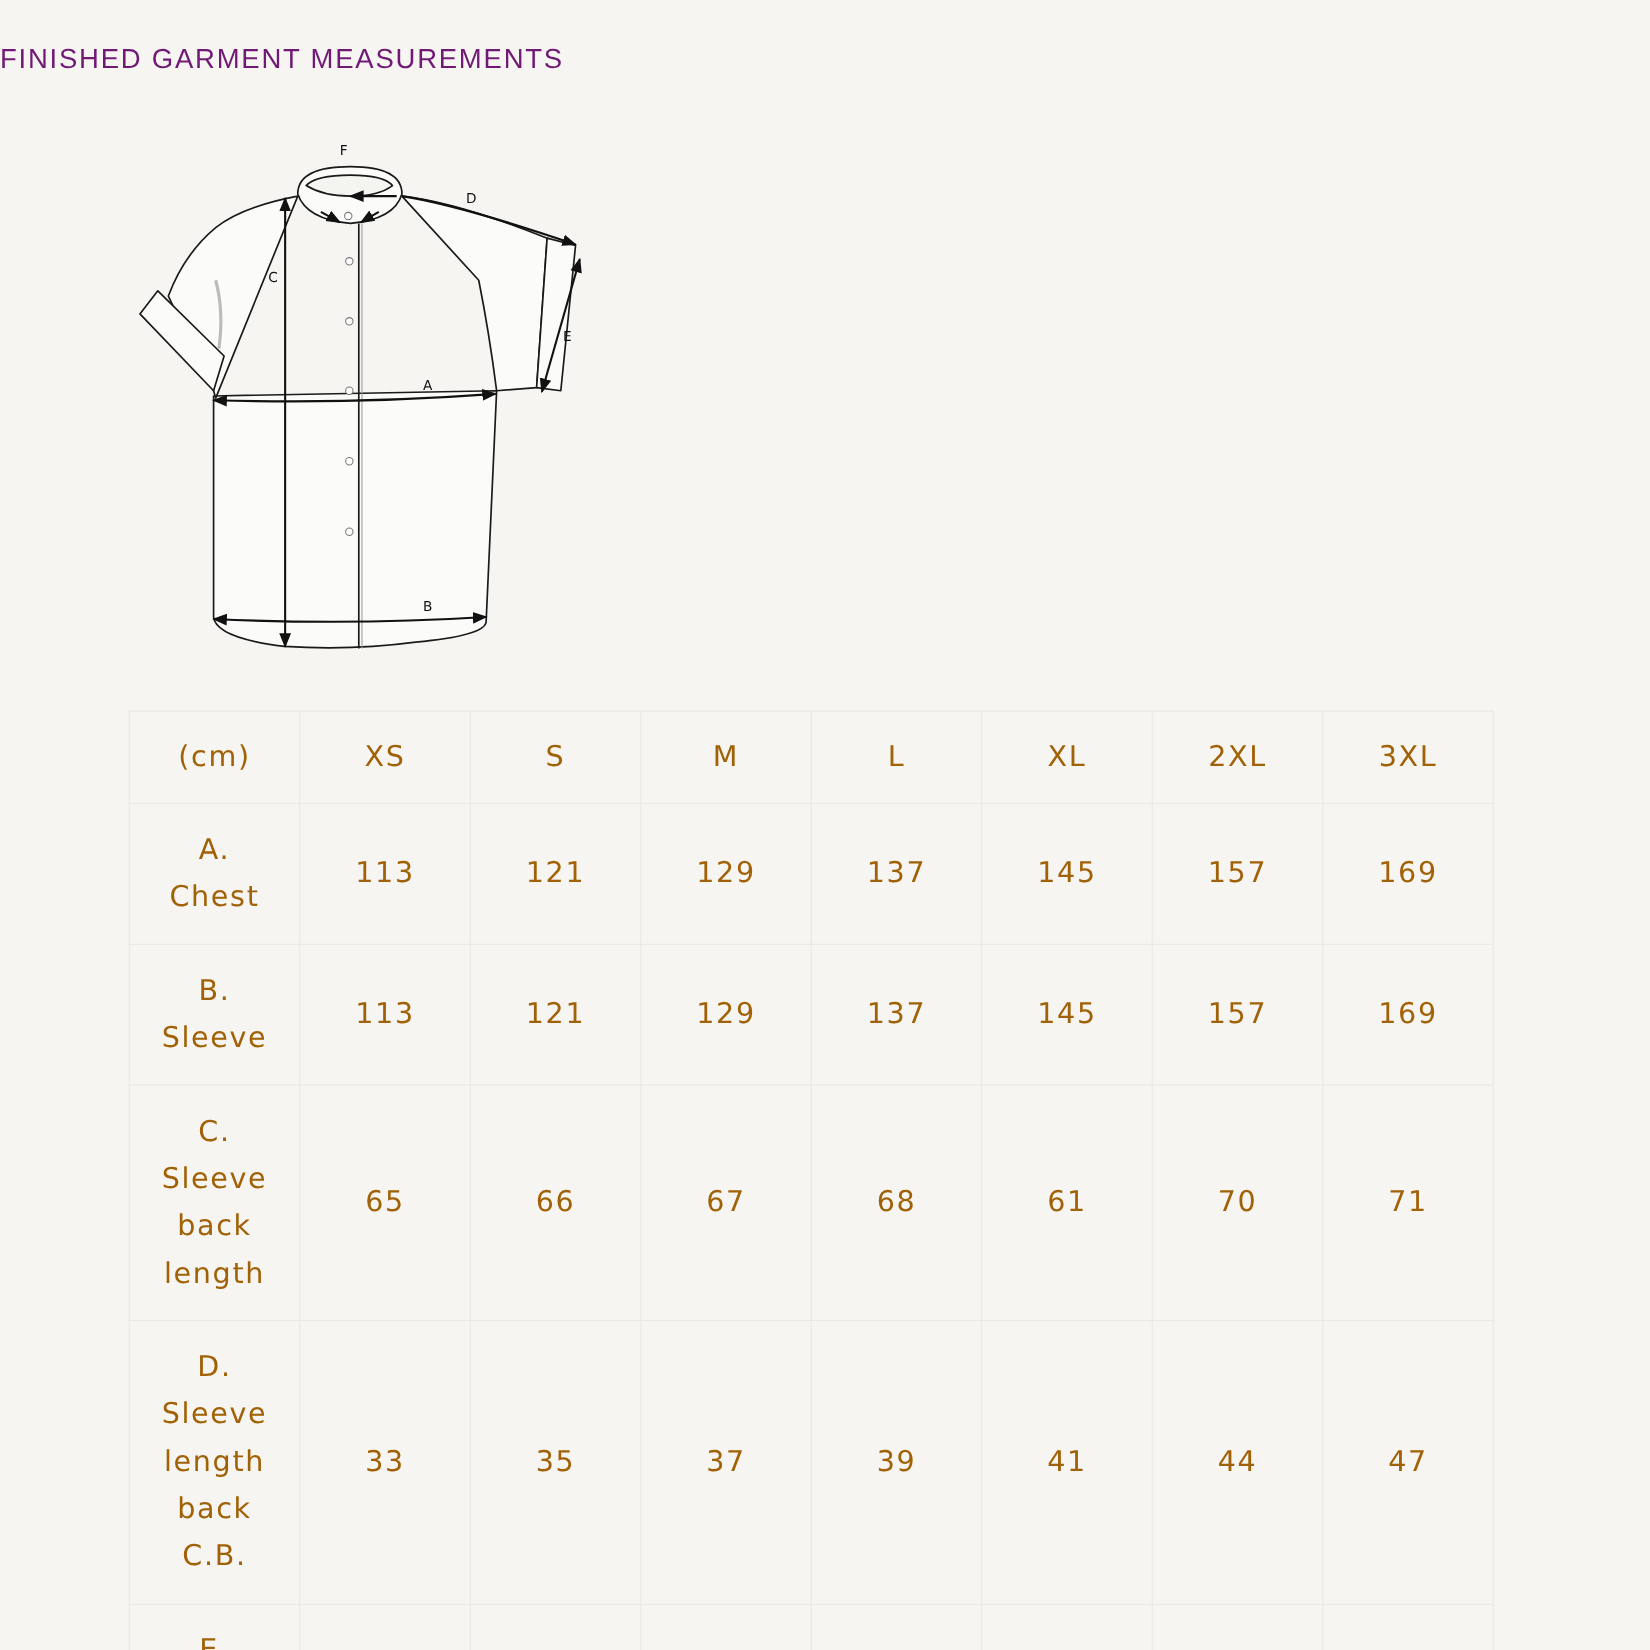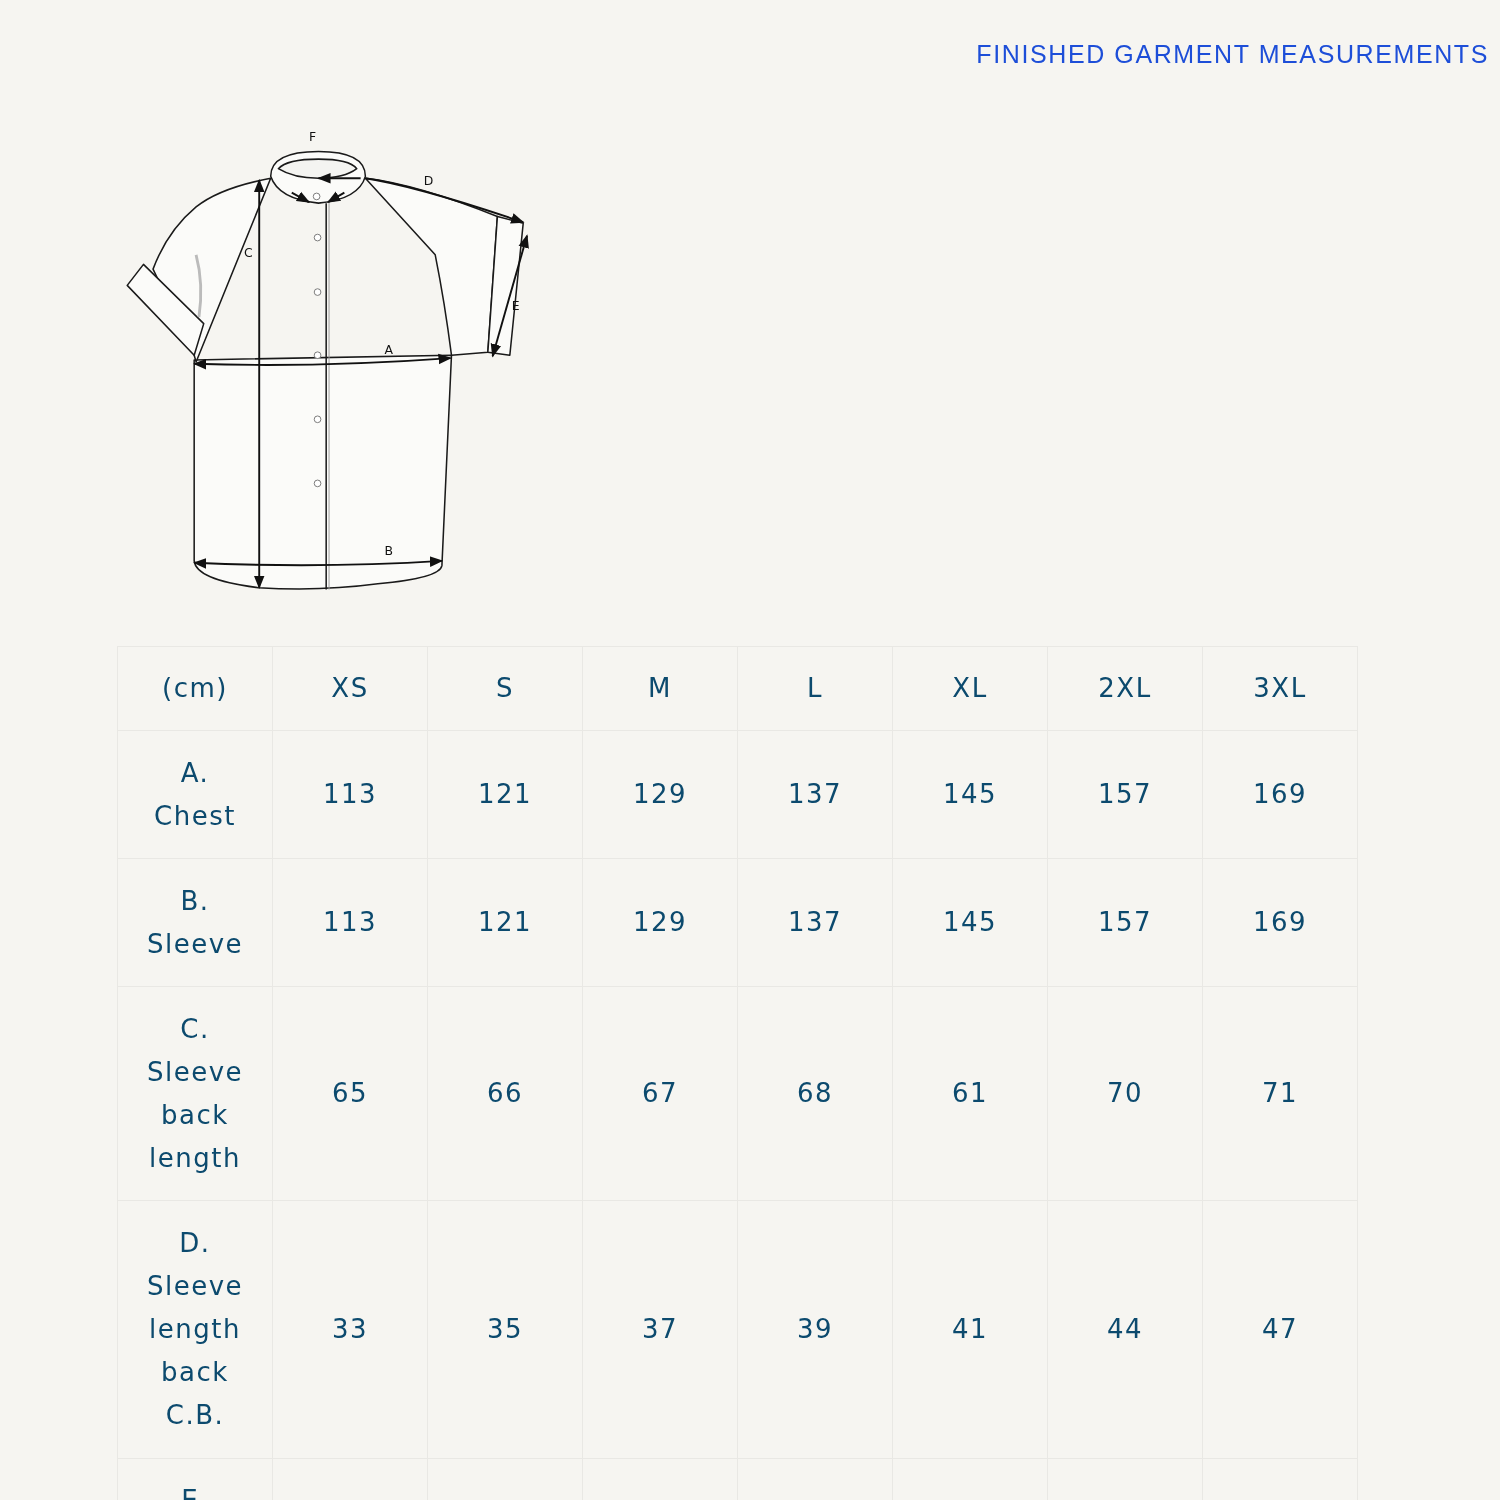--- a/index.html
+++ b/index.html
@@ -5,42 +5,42 @@
   html, body { margin: 0; padding: 0; }
   body {
     width: 1500px; height: 1500px; overflow: hidden;
     background: #f6f5f1;
     font-family: "DejaVu Sans", "Liberation Sans", sans-serif;
     color: #5f5f5d;
     position: relative;
   }
   .title {
     position: absolute; top: 40px; left: 0; width: 1489px;
-    text-align: right;
+    text-align: left;
     font-family: "Liberation Sans", sans-serif;
     font-size: 25px; letter-spacing: 1.6px;
-    color: #1d4ed8;
+    color: #701a75;
   }
   .diagram {
     position: absolute; left: 110px; top: 110px; width: 440px; height: 500px;
   }
   .diagram svg { width: 440px; height: 500px; }
   .size-table {
     position: absolute; left: 117px; top: 646px;
     border-collapse: collapse;
     table-layout: fixed;
   }
   .size-table td, .size-table th {
     border: 1.5px solid #e9e8e4;
     width: 155px;
     text-align: center; vertical-align: middle;
     font-weight: normal;
     font-size: 26px; line-height: 43px;
     letter-spacing: 1.5px;
-    color: #0c4a6e;
+    color: #a16207;
     padding: 0 6px;
     box-sizing: border-box;
   }
   .size-table th { height: 84px; }
   .row-a td, .row-b td { height: 128px; }
   .row-c td { height: 214px; }
   .row-d td { height: 258px; }
   .row-e td { height: 120px; vertical-align: top; padding-top: 20px; }
   .label-cell span { display: block; }
 </style>

